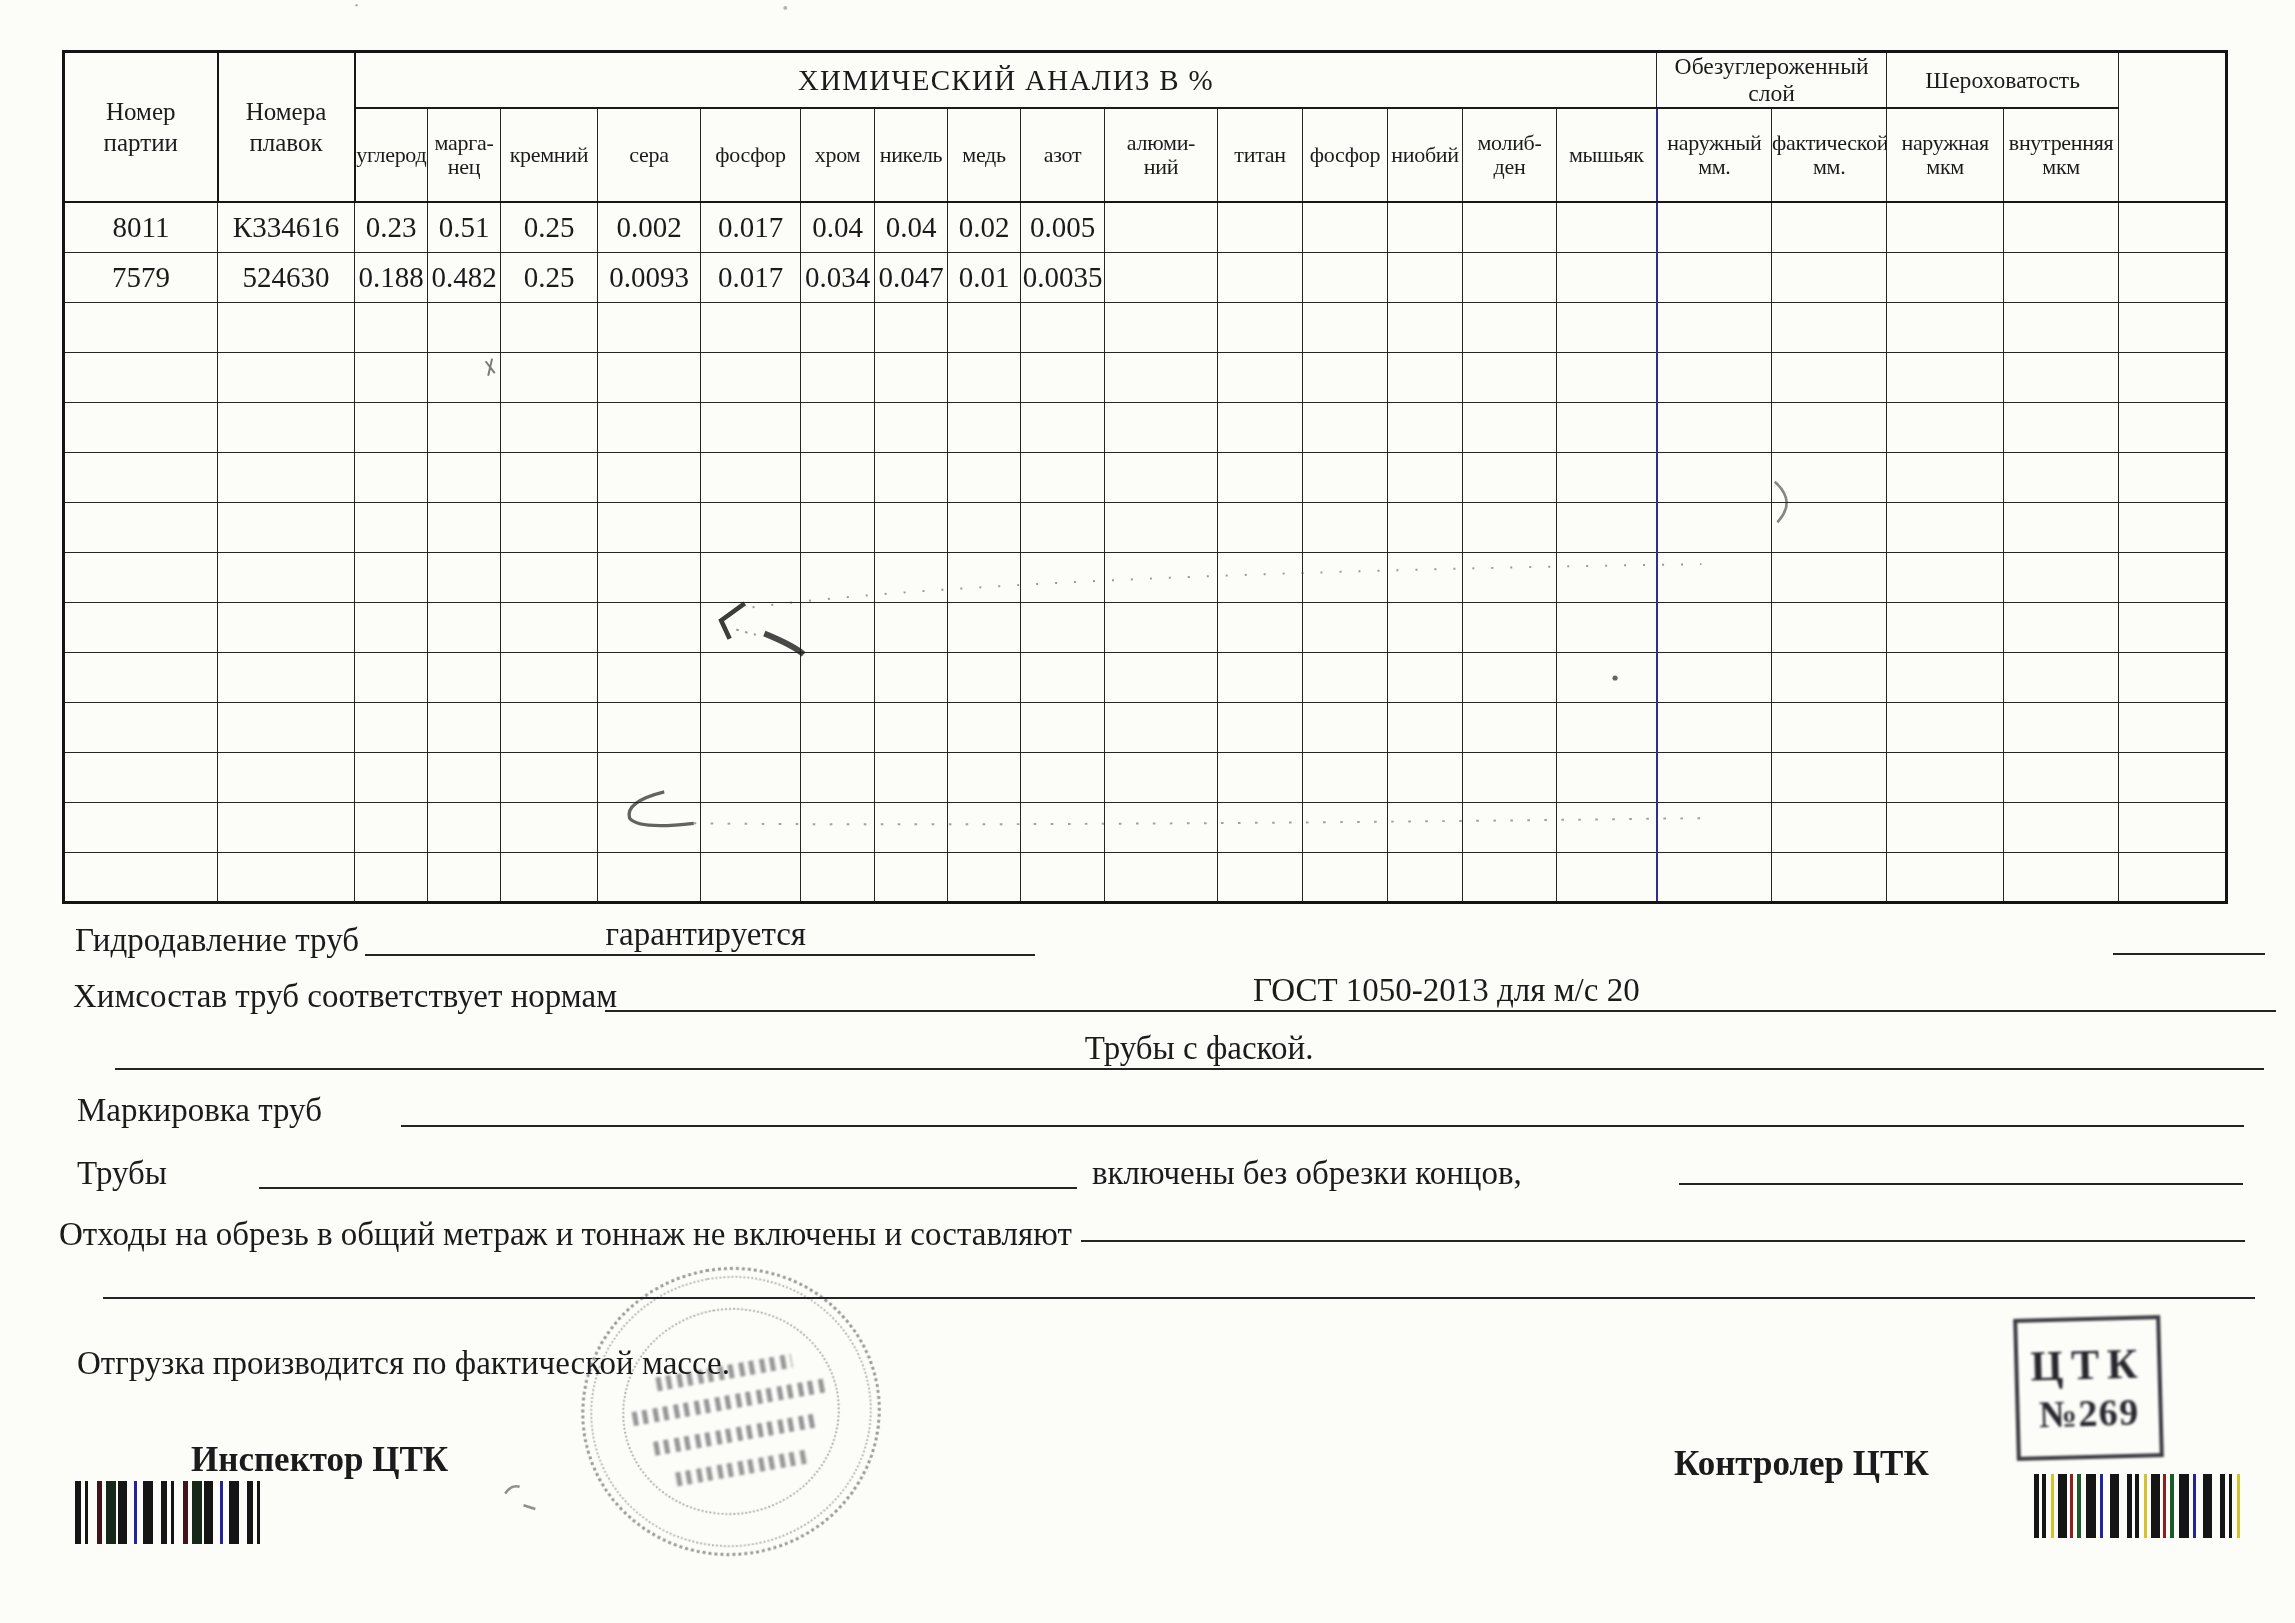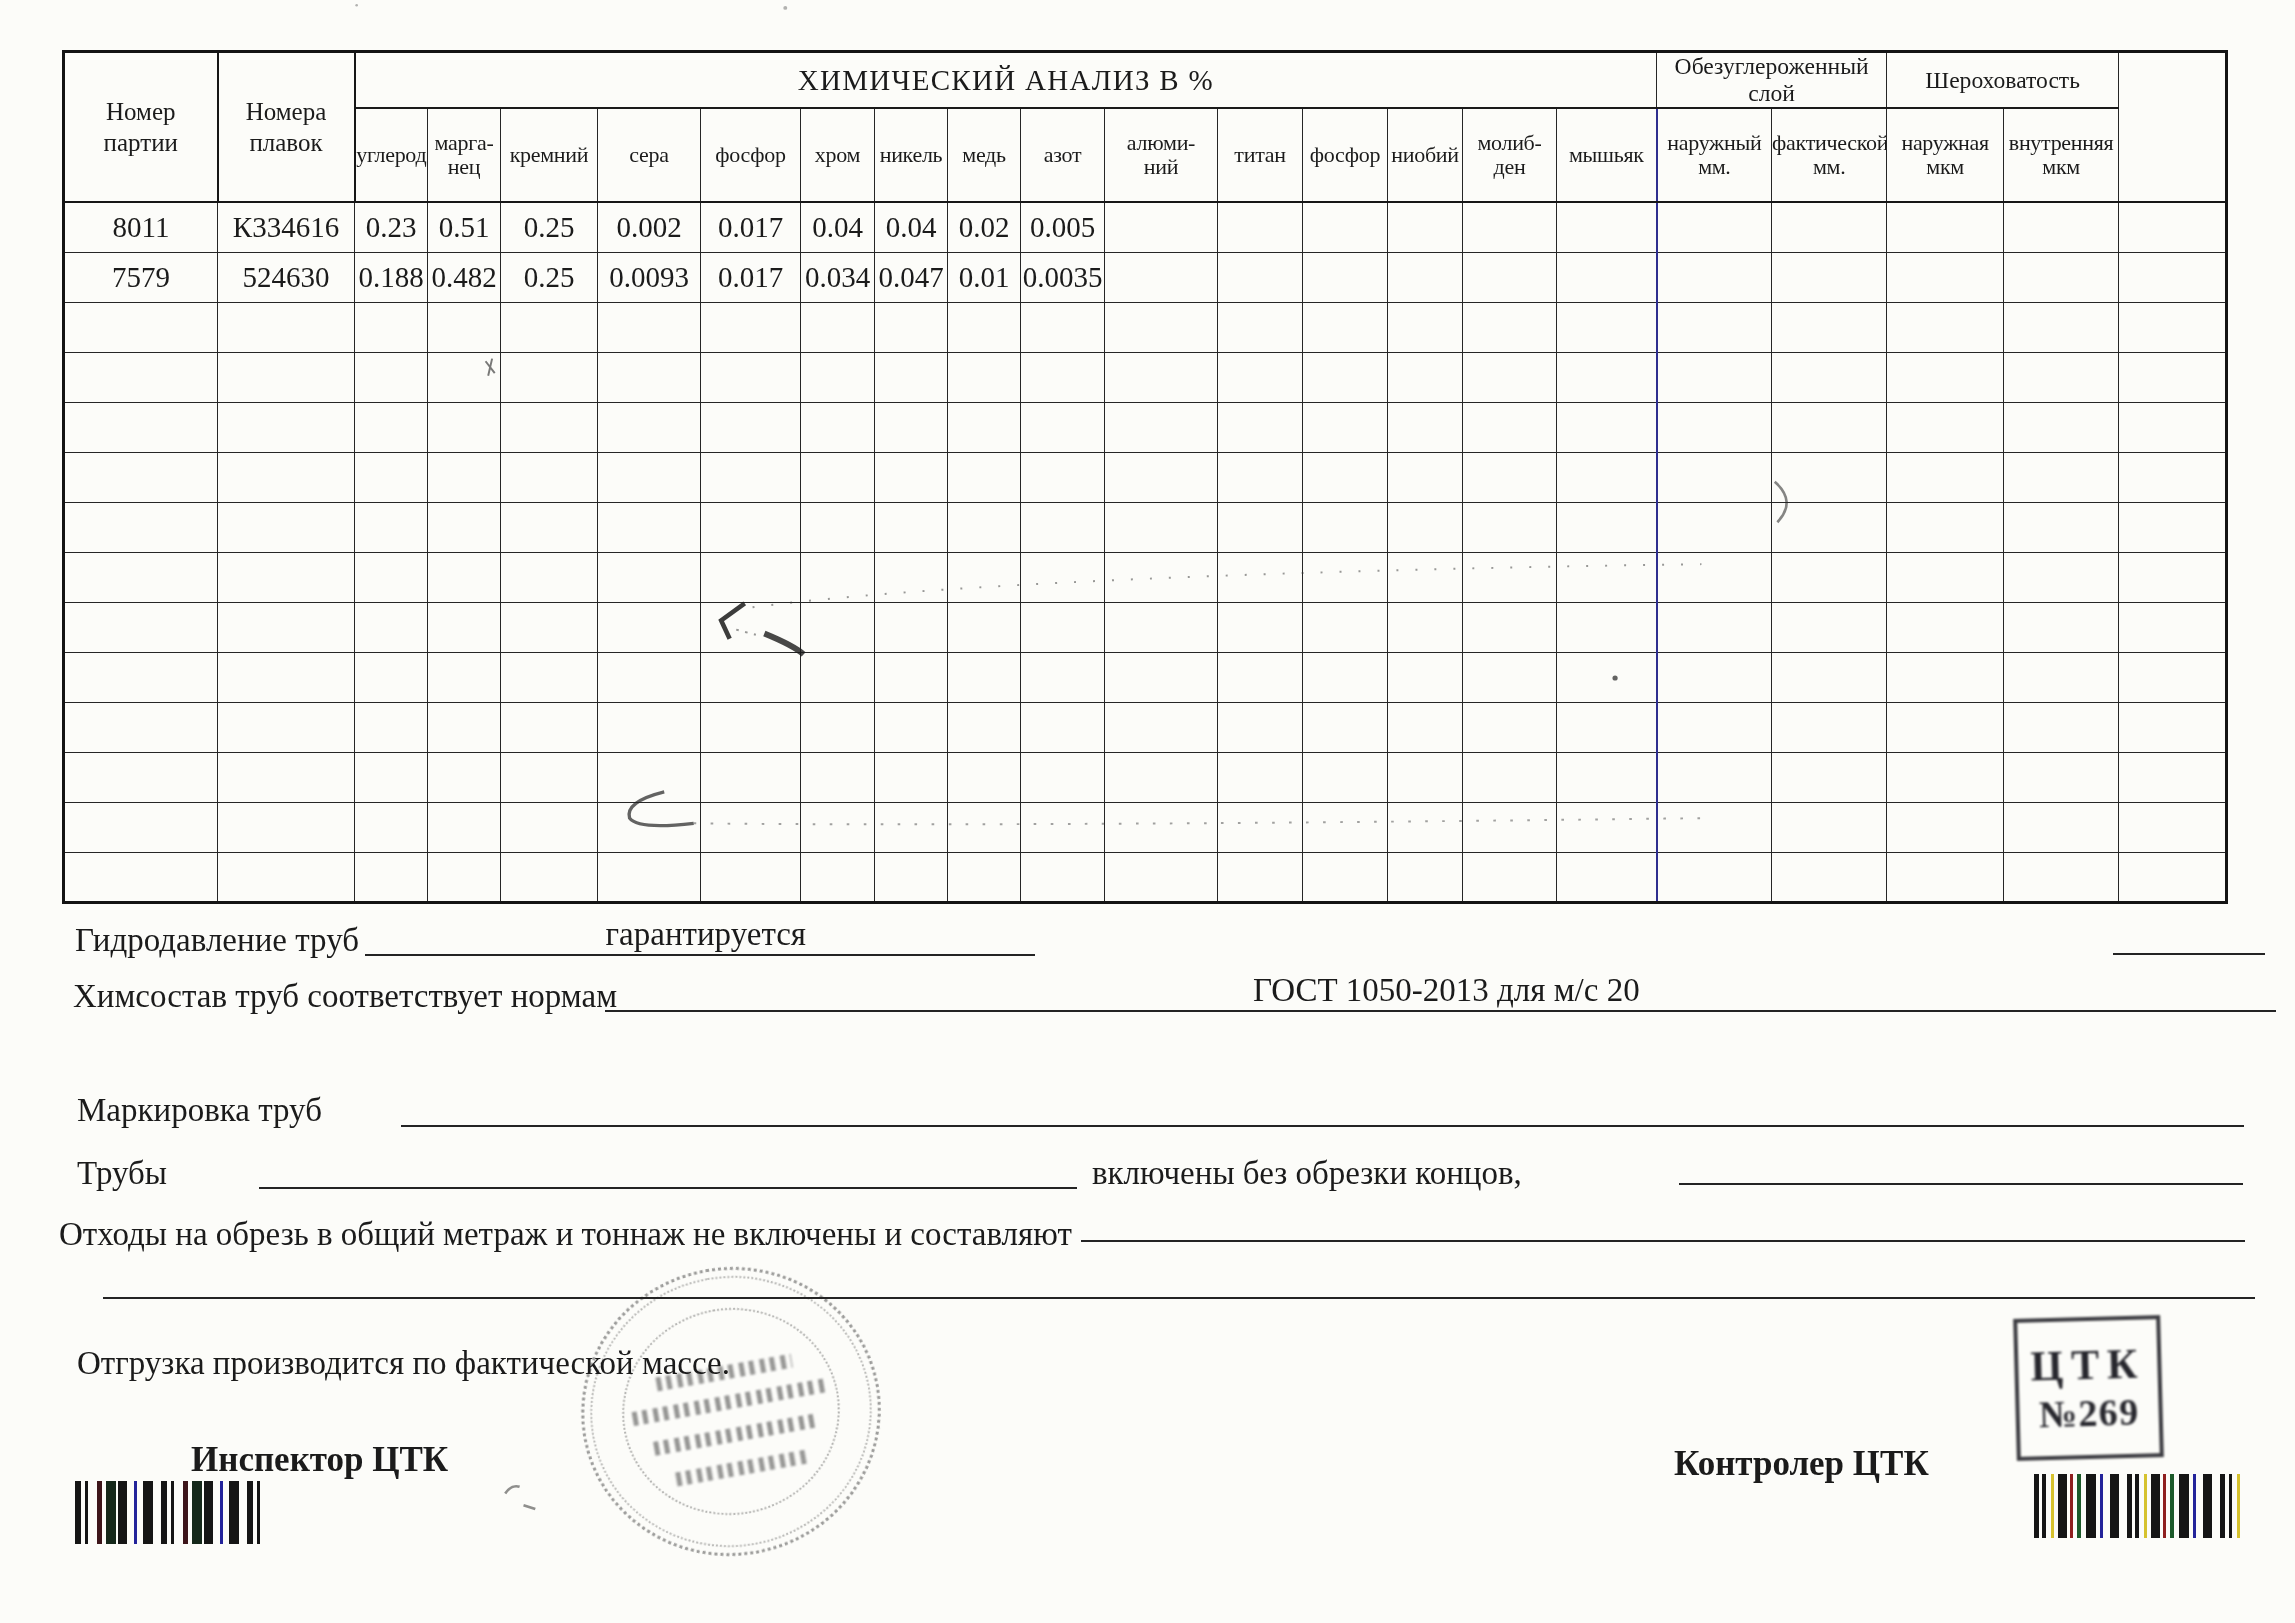--- a/index.html
+++ b/index.html
@@ -495,20 +495,23 @@
   <div class="uline" style="left:365px;top:916px;width:658px">
     <span>гарантируется</span>
   </div>
   <div class="hr" style="left:2113px;top:953px;width:152px"></div>
 
   <div class="note-label" style="left:73px;top:978px">Химсостав труб соответствует нормам</div>
   <div class="uline" style="left:605px;top:972px;width:1659px">
     <span>ГОСТ 1050-2013 для м/с 20</span>
   </div>
 
+  <div class="uline" style="left:115px;top:1030px;width:2129px;padding-left:19.6px">
+    <span>Трубы с фаской.</span>
+  </div>
 
   <div class="note-label" style="left:77px;top:1092px">Маркировка труб</div>
   <div class="hr" style="left:401px;top:1125px;width:1843px"></div>
 
   <div class="note-label" style="left:77px;top:1155px">Трубы</div>
   <div class="hr" style="left:259px;top:1187px;width:818px"></div>
   <div class="note-label" style="left:1092px;top:1155px">включены без обрезки концов,</div>
   <div class="hr" style="left:1679px;top:1183px;width:564px"></div>
 
   <div class="note-label" style="left:59px;top:1216px">Отходы на обрезь в общий метраж и тоннаж не включены и составляют</div>

